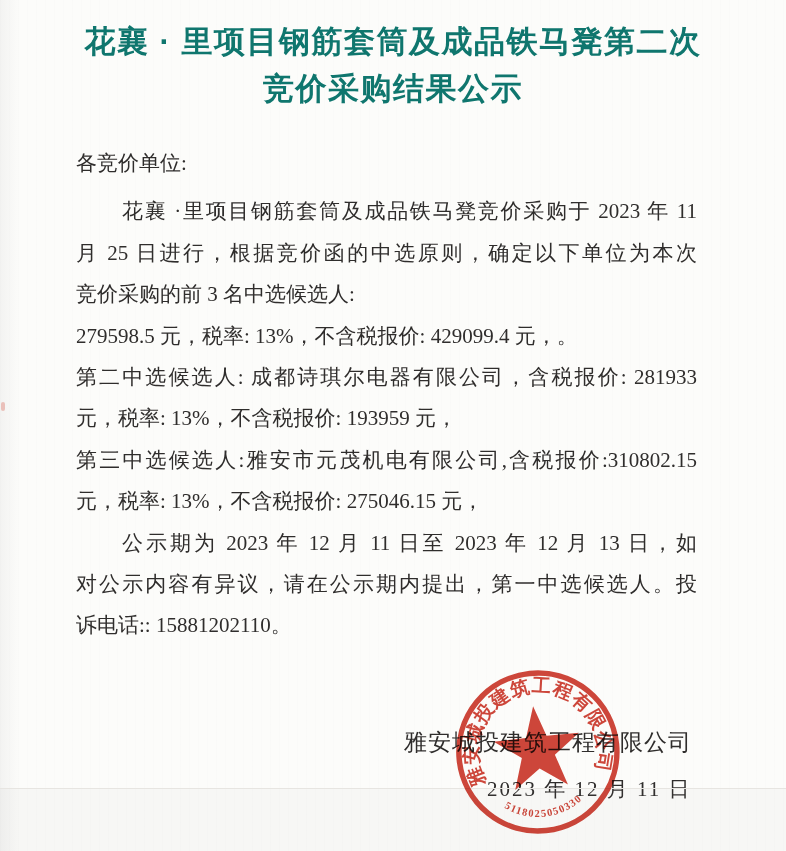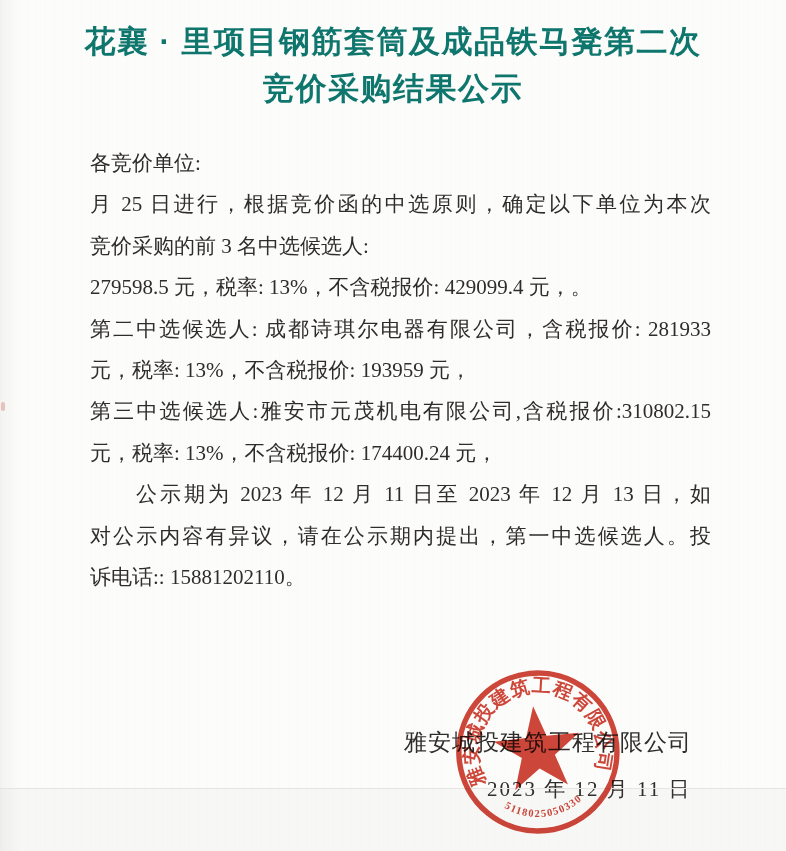--- a/index.html
+++ b/index.html
@@ -20,21 +20,21 @@
   .doc-title {
     position: absolute; top: 18px; left: 0; width: 100%;
     text-align: center;
     font-family: "Liberation Sans", sans-serif;
     font-weight: bold;
     font-size: 31px; line-height: 47px;
     letter-spacing: 1.5px;
     color: #0f766e;
   }
   .body-text {
-    position: absolute; left: 90px; top: 143px; width: 621px;
+    position: absolute; left: 76px; top: 143px; width: 621px;
     font-size: 21px; color: #2f2d2c;
   }
   .line { line-height: 41.4px; min-height: 41.4px; }
   .line.para-gap { margin-top: 7px; }
   .line.indent { text-indent: 46px; }
   .line.fill { text-align: justify; text-align-last: justify; }
   .sig-company {
     position: absolute; left: 404px; top: 727px;
     font-size: 23px; letter-spacing: 1px; color: #2f2d2c;
   }
@@ -72,27 +72,28 @@
 
 <div class="scan-bg"></div>
 
 <div class="doc-title">
   <div>花襄 · 里项目钢筋套筒及成品铁马凳第二次</div>
   <div>竞价采购结果公示</div>
 </div>
 
 <div class="body-text">
   <div class="line">各竞价单位:</div>
+  <div class="line para-gap indent fill">花襄 ·里项目钢筋套筒及成品铁马凳竞价采购于 2023 年 11</div>
   <div class="line fill">月 25 日进行，根据竞价函的中选原则，确定以下单位为本次</div>
   <div class="line">竞价采购的前 3 名中选候选人:</div>
   <div class="line">279598.5 元，税率: 13%，不含税报价: 429099.4 元，。</div>
   <div class="line fill">第二中选候选人: 成都诗琪尔电器有限公司，含税报价: 281933</div>
   <div class="line">元，税率: 13%，不含税报价: 193959 元，</div>
   <div class="line fill">第三中选候选人:雅安市元茂机电有限公司,含税报价:310802.15</div>
-  <div class="line">元，税率: 13%，不含税报价: 174400.24 元，</div>
+  <div class="line">元，税率: 13%，不含税报价: 275046.15 元，</div>
   <div class="line indent fill">公示期为 2023 年 12 月 11 日至 2023 年 12 月 13 日，如</div>
   <div class="line fill">对公示内容有异议，请在公示期内提出，第一中选候选人。投</div>
   <div class="line">诉电话:: 15881202110。</div>
 </div>
 
 <div class="sig-company">雅安城投建筑工程有限公司</div>
 <div class="sig-date">2023 年 12 月 11 日</div>
 
 <div class="scan-line"></div>
 <div class="scan-footer"></div>

